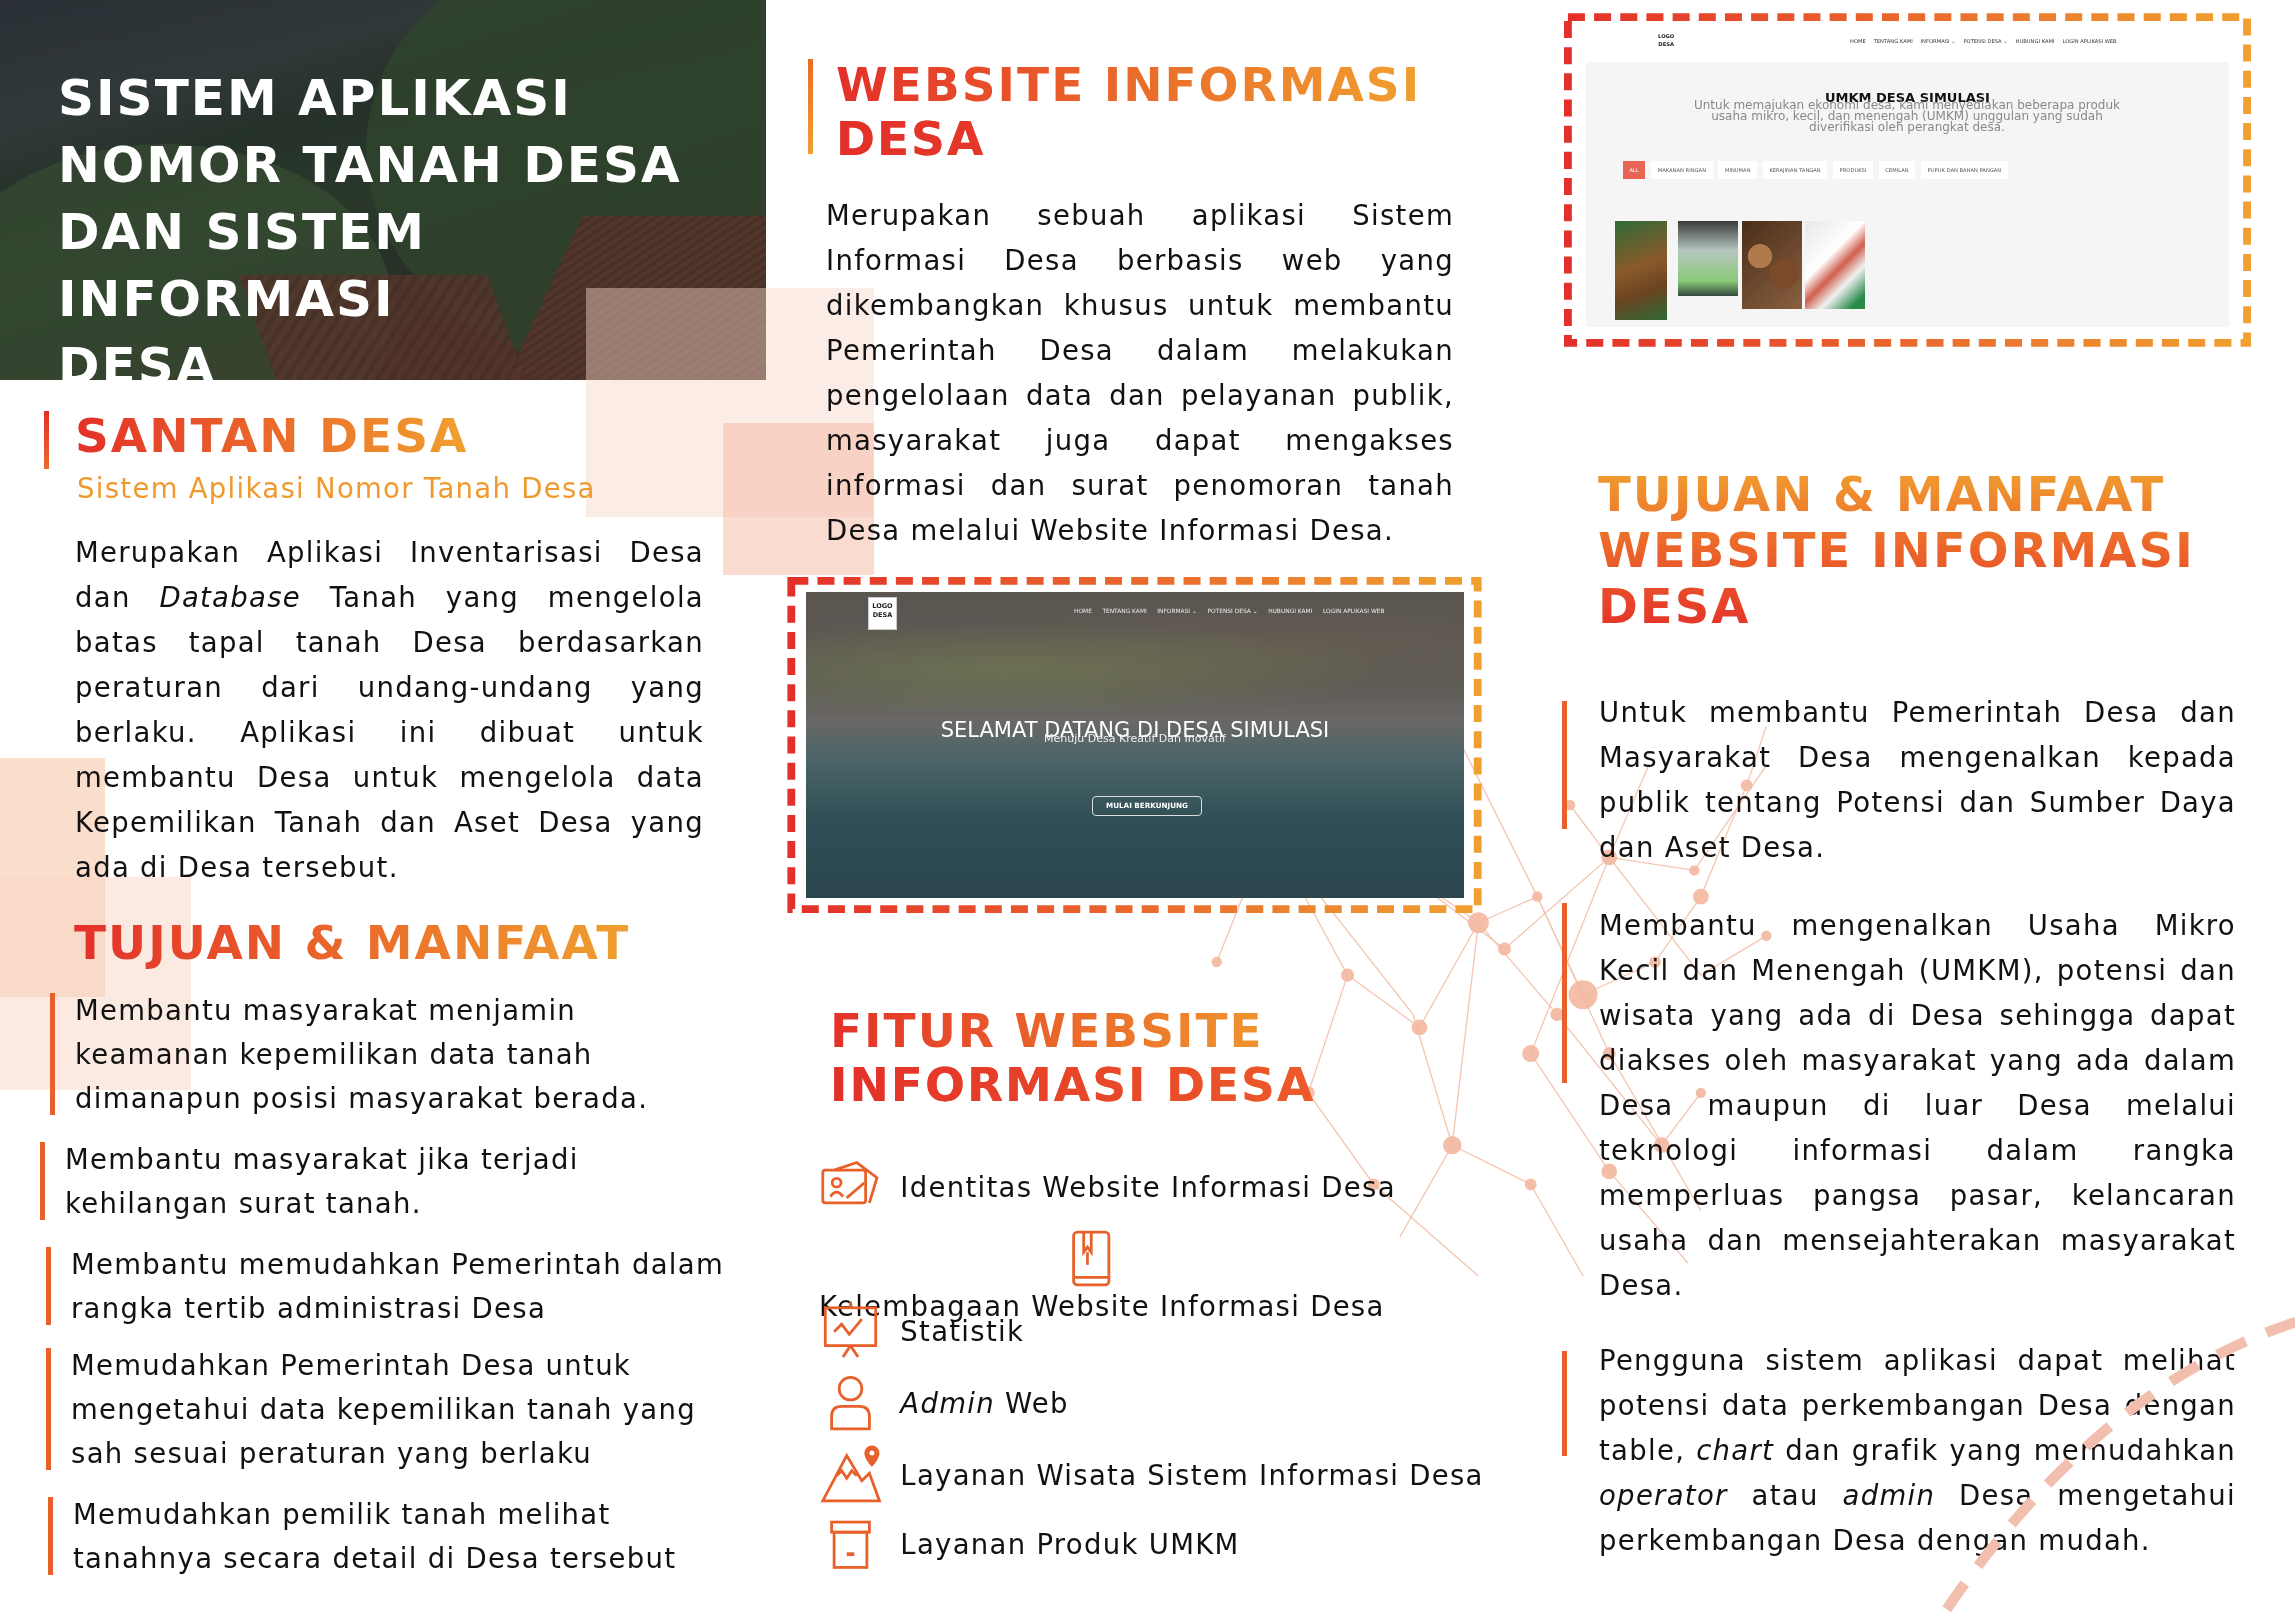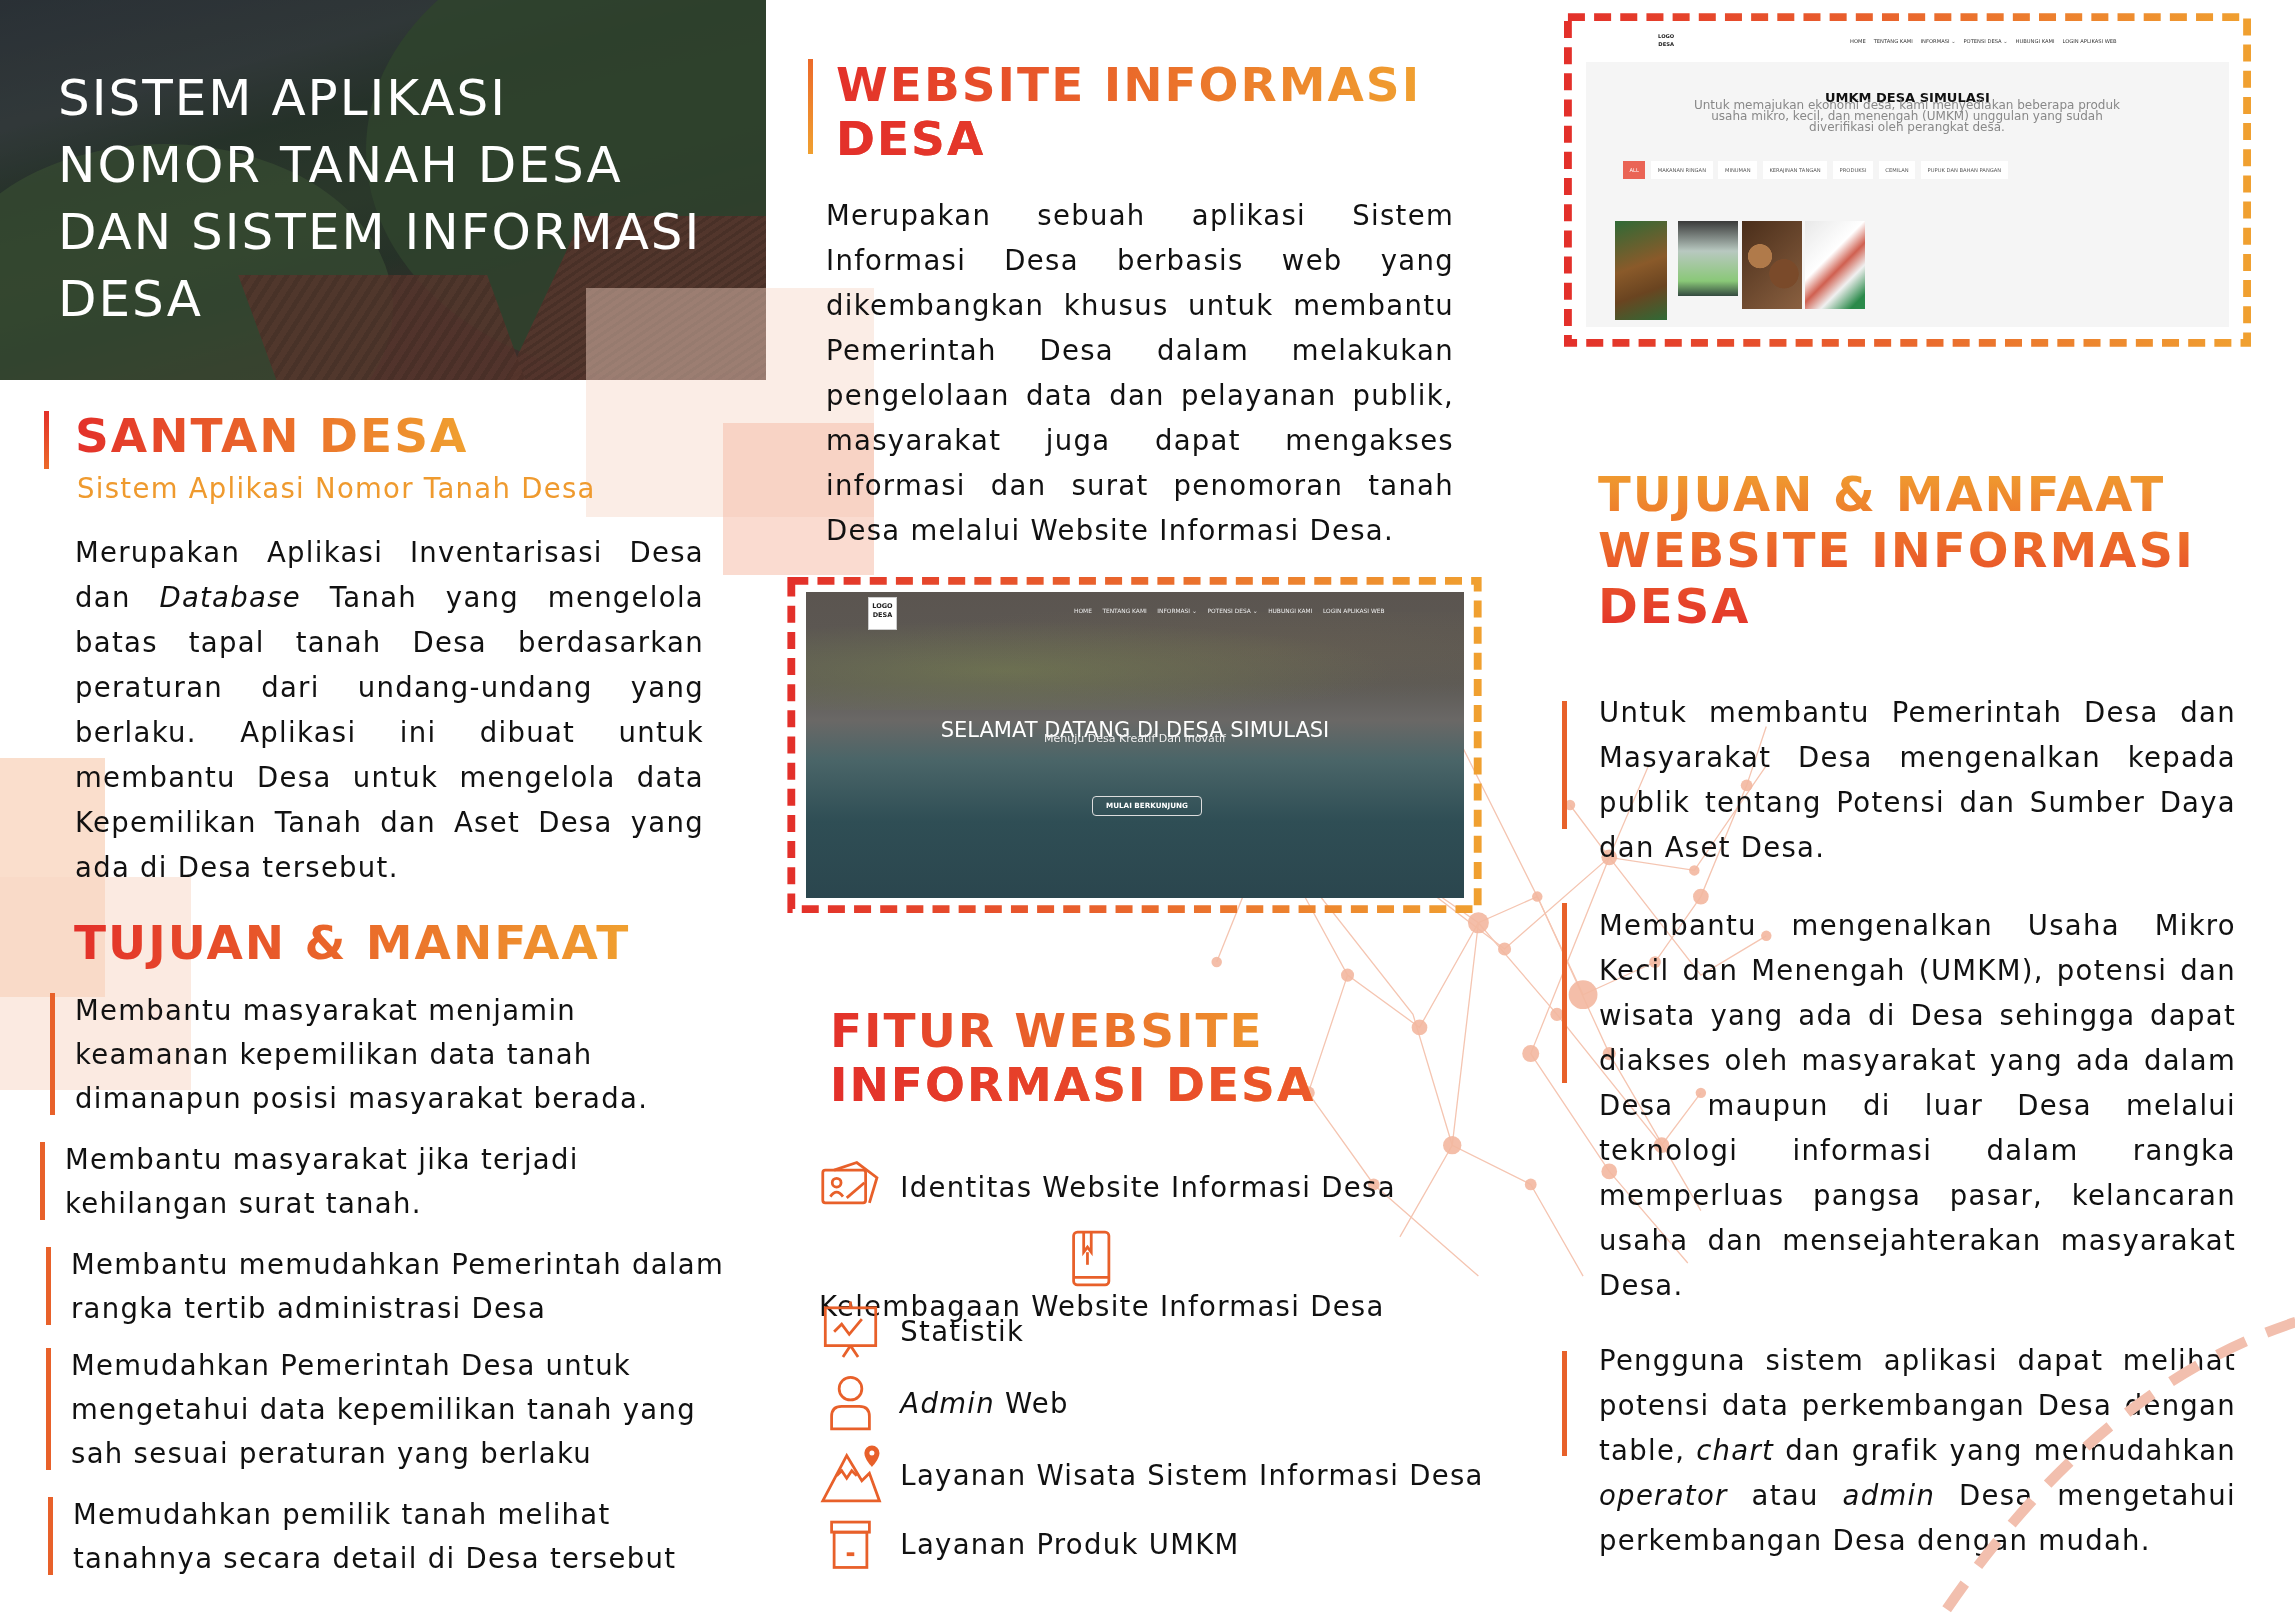--- a/index.html
+++ b/index.html
@@ -25,21 +25,21 @@
 
   
   .hero {
     left: 0; top: 0; width: 766px; height: 380px; overflow: hidden;
     background:
       linear-gradient(180deg, rgba(20,25,30,0.45), rgba(20,25,30,0.35)),
       linear-gradient(165deg, #4e5a60 0%, #5f6d66 22%, #3f5a3a 34%, #4b6a3c 50%, #3d5634 62%, #6a4a3a 75%, #7a4e3c 100%);
   }
   .hero .hill { position: absolute; border-radius: 50%; }
   .hero .roof { position: absolute; background: repeating-linear-gradient(135deg,#7a4432 0 5.2px,#6a3a2a 5.2px 9.2px); }
-  .hero-title { position: absolute; left: 58px; top: 65px; font-size: 50px; line-height: 67px; font-weight: normal; color: #fff; letter-spacing: 2px; }
+  .hero-title { position: absolute; left: 58px; top: 65px; font-size: 50px; line-height: 67px; font-weight: bold; color: #fff; letter-spacing: 2px; }
 
   
   .sq { position: absolute; }
 
   
   .dash-frame { position: absolute; }
   .mock { position: absolute; overflow: hidden; }
   .logo-box { position: absolute; background: #fff; border: 0.7px solid #ccc; font-size: 6.5px; font-weight: bold; line-height: 9.2px; text-align: center; color: #222; padding-top: 3.9px; }
   .nav { position: absolute; display: flex; gap: 10.5px; font-size: 5.9px; letter-spacing: 0; }
   .nav span { white-space: nowrap; }

